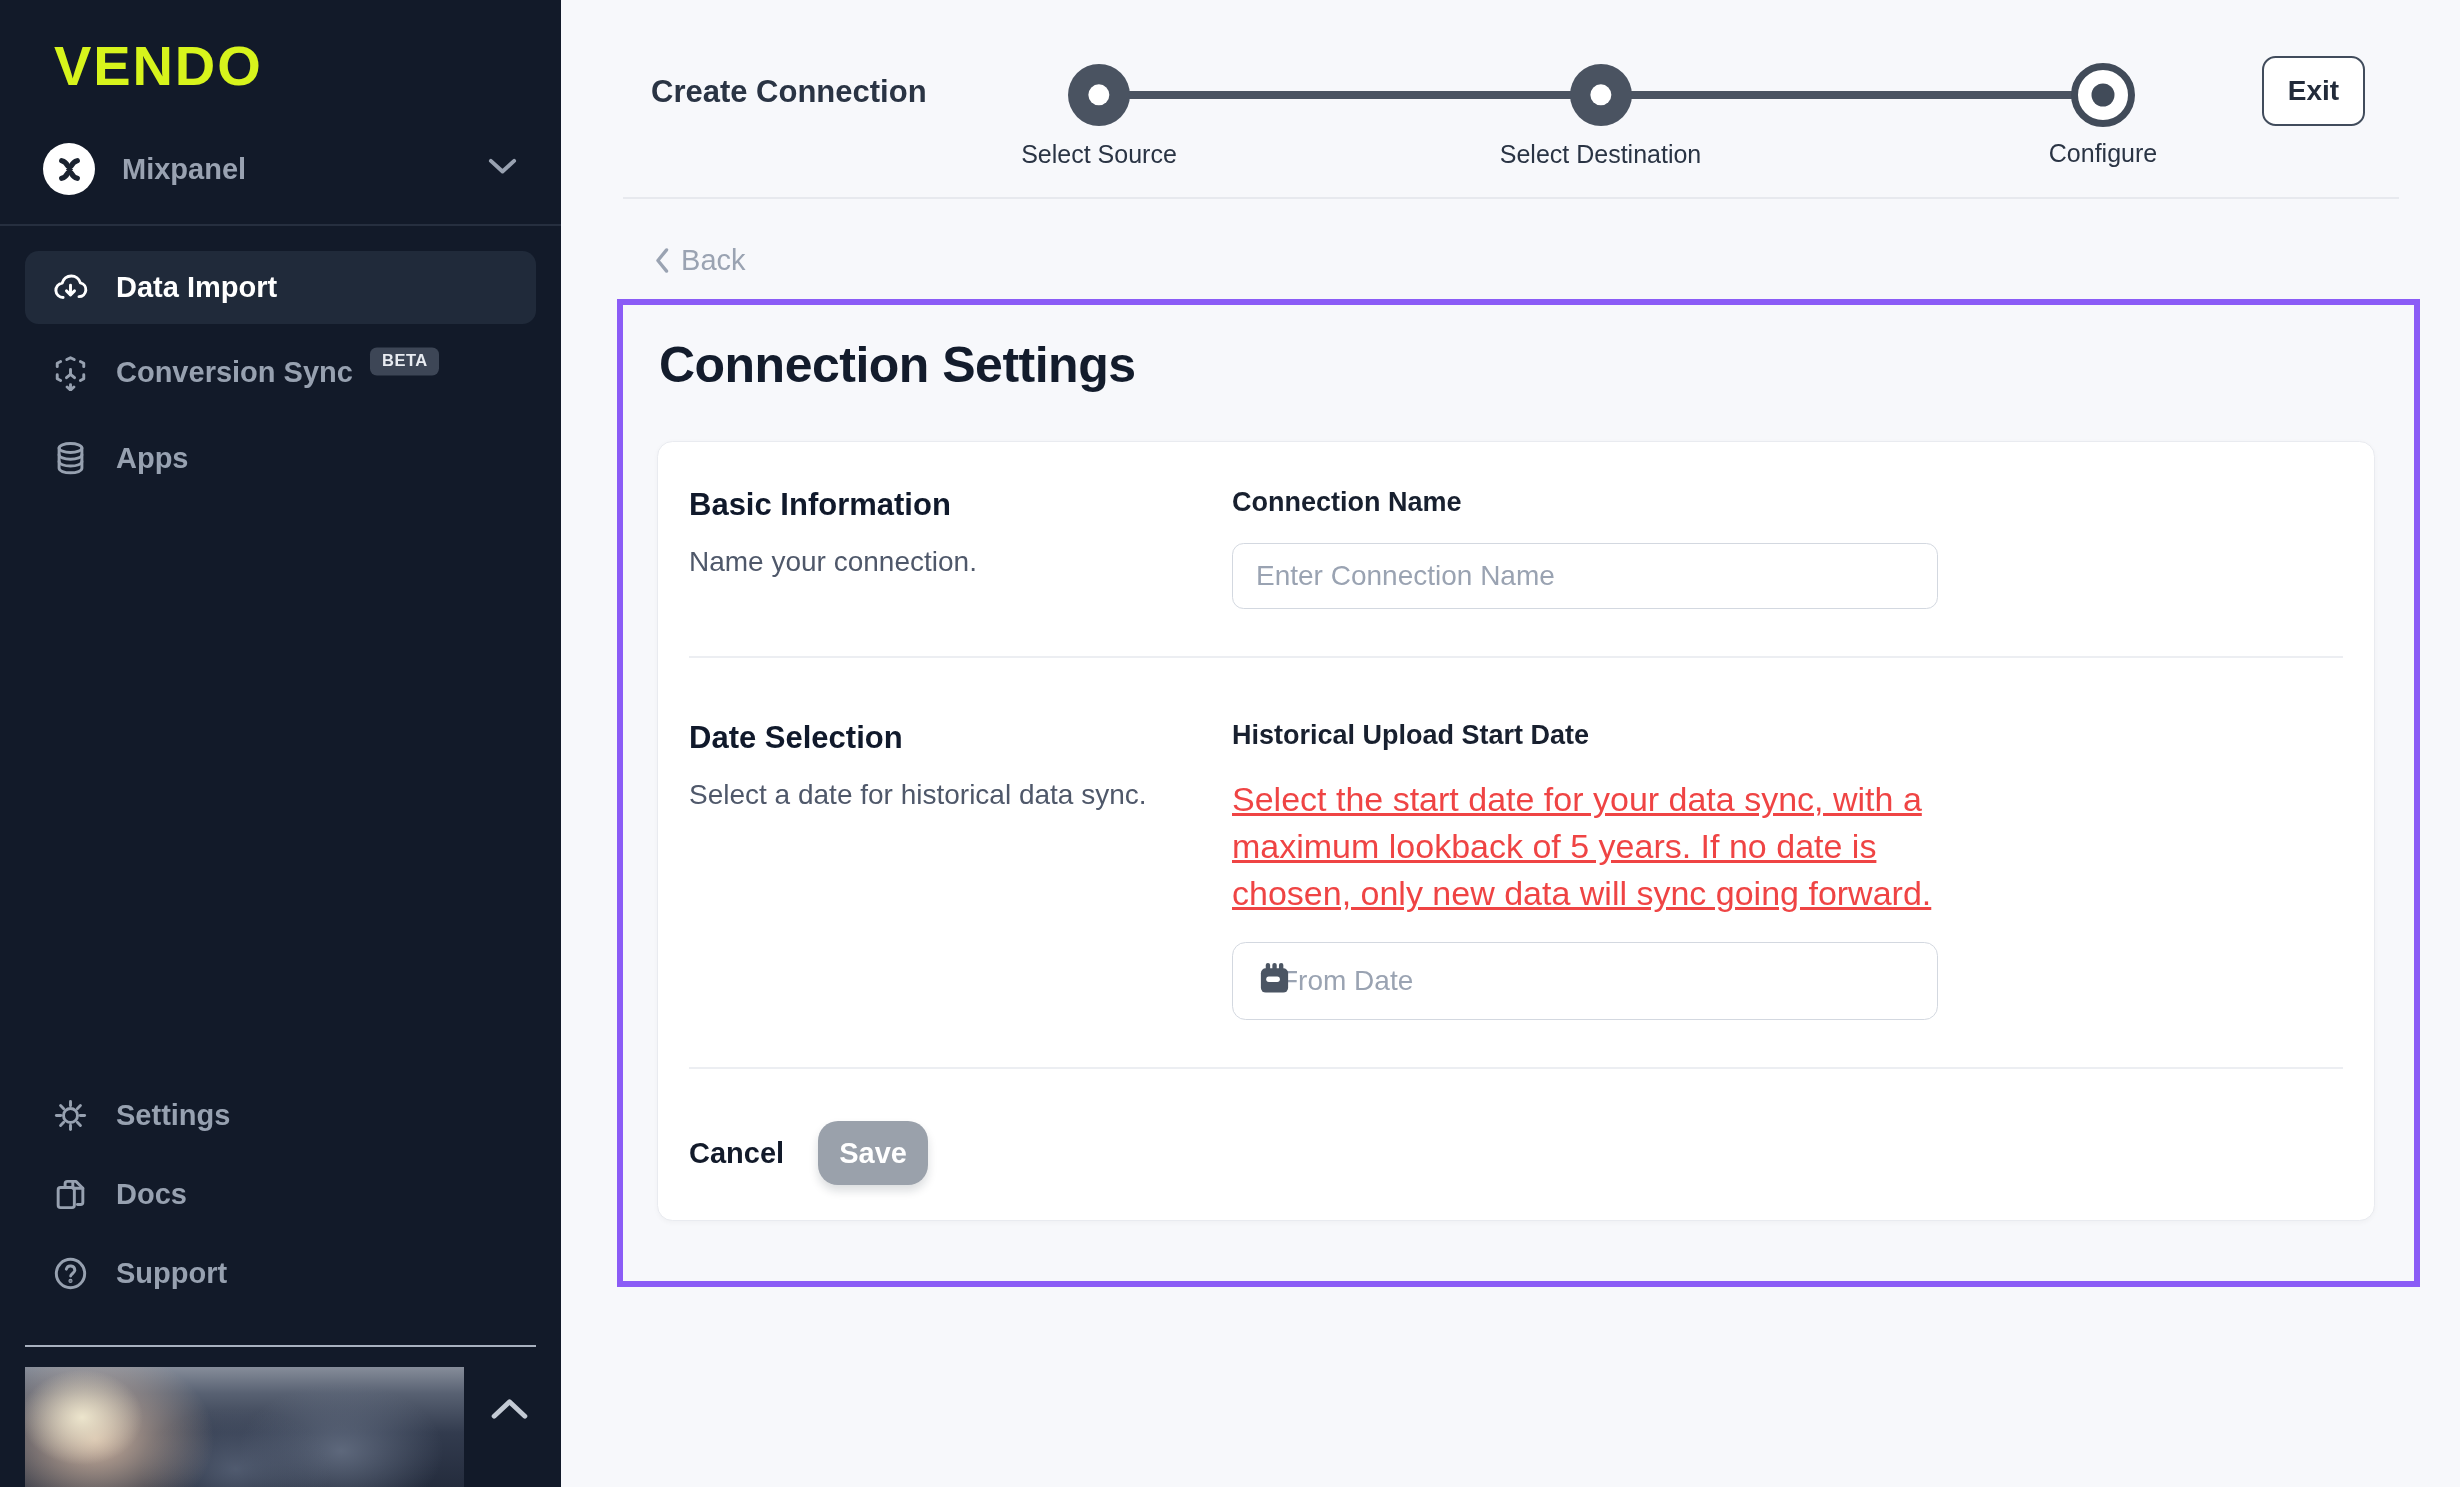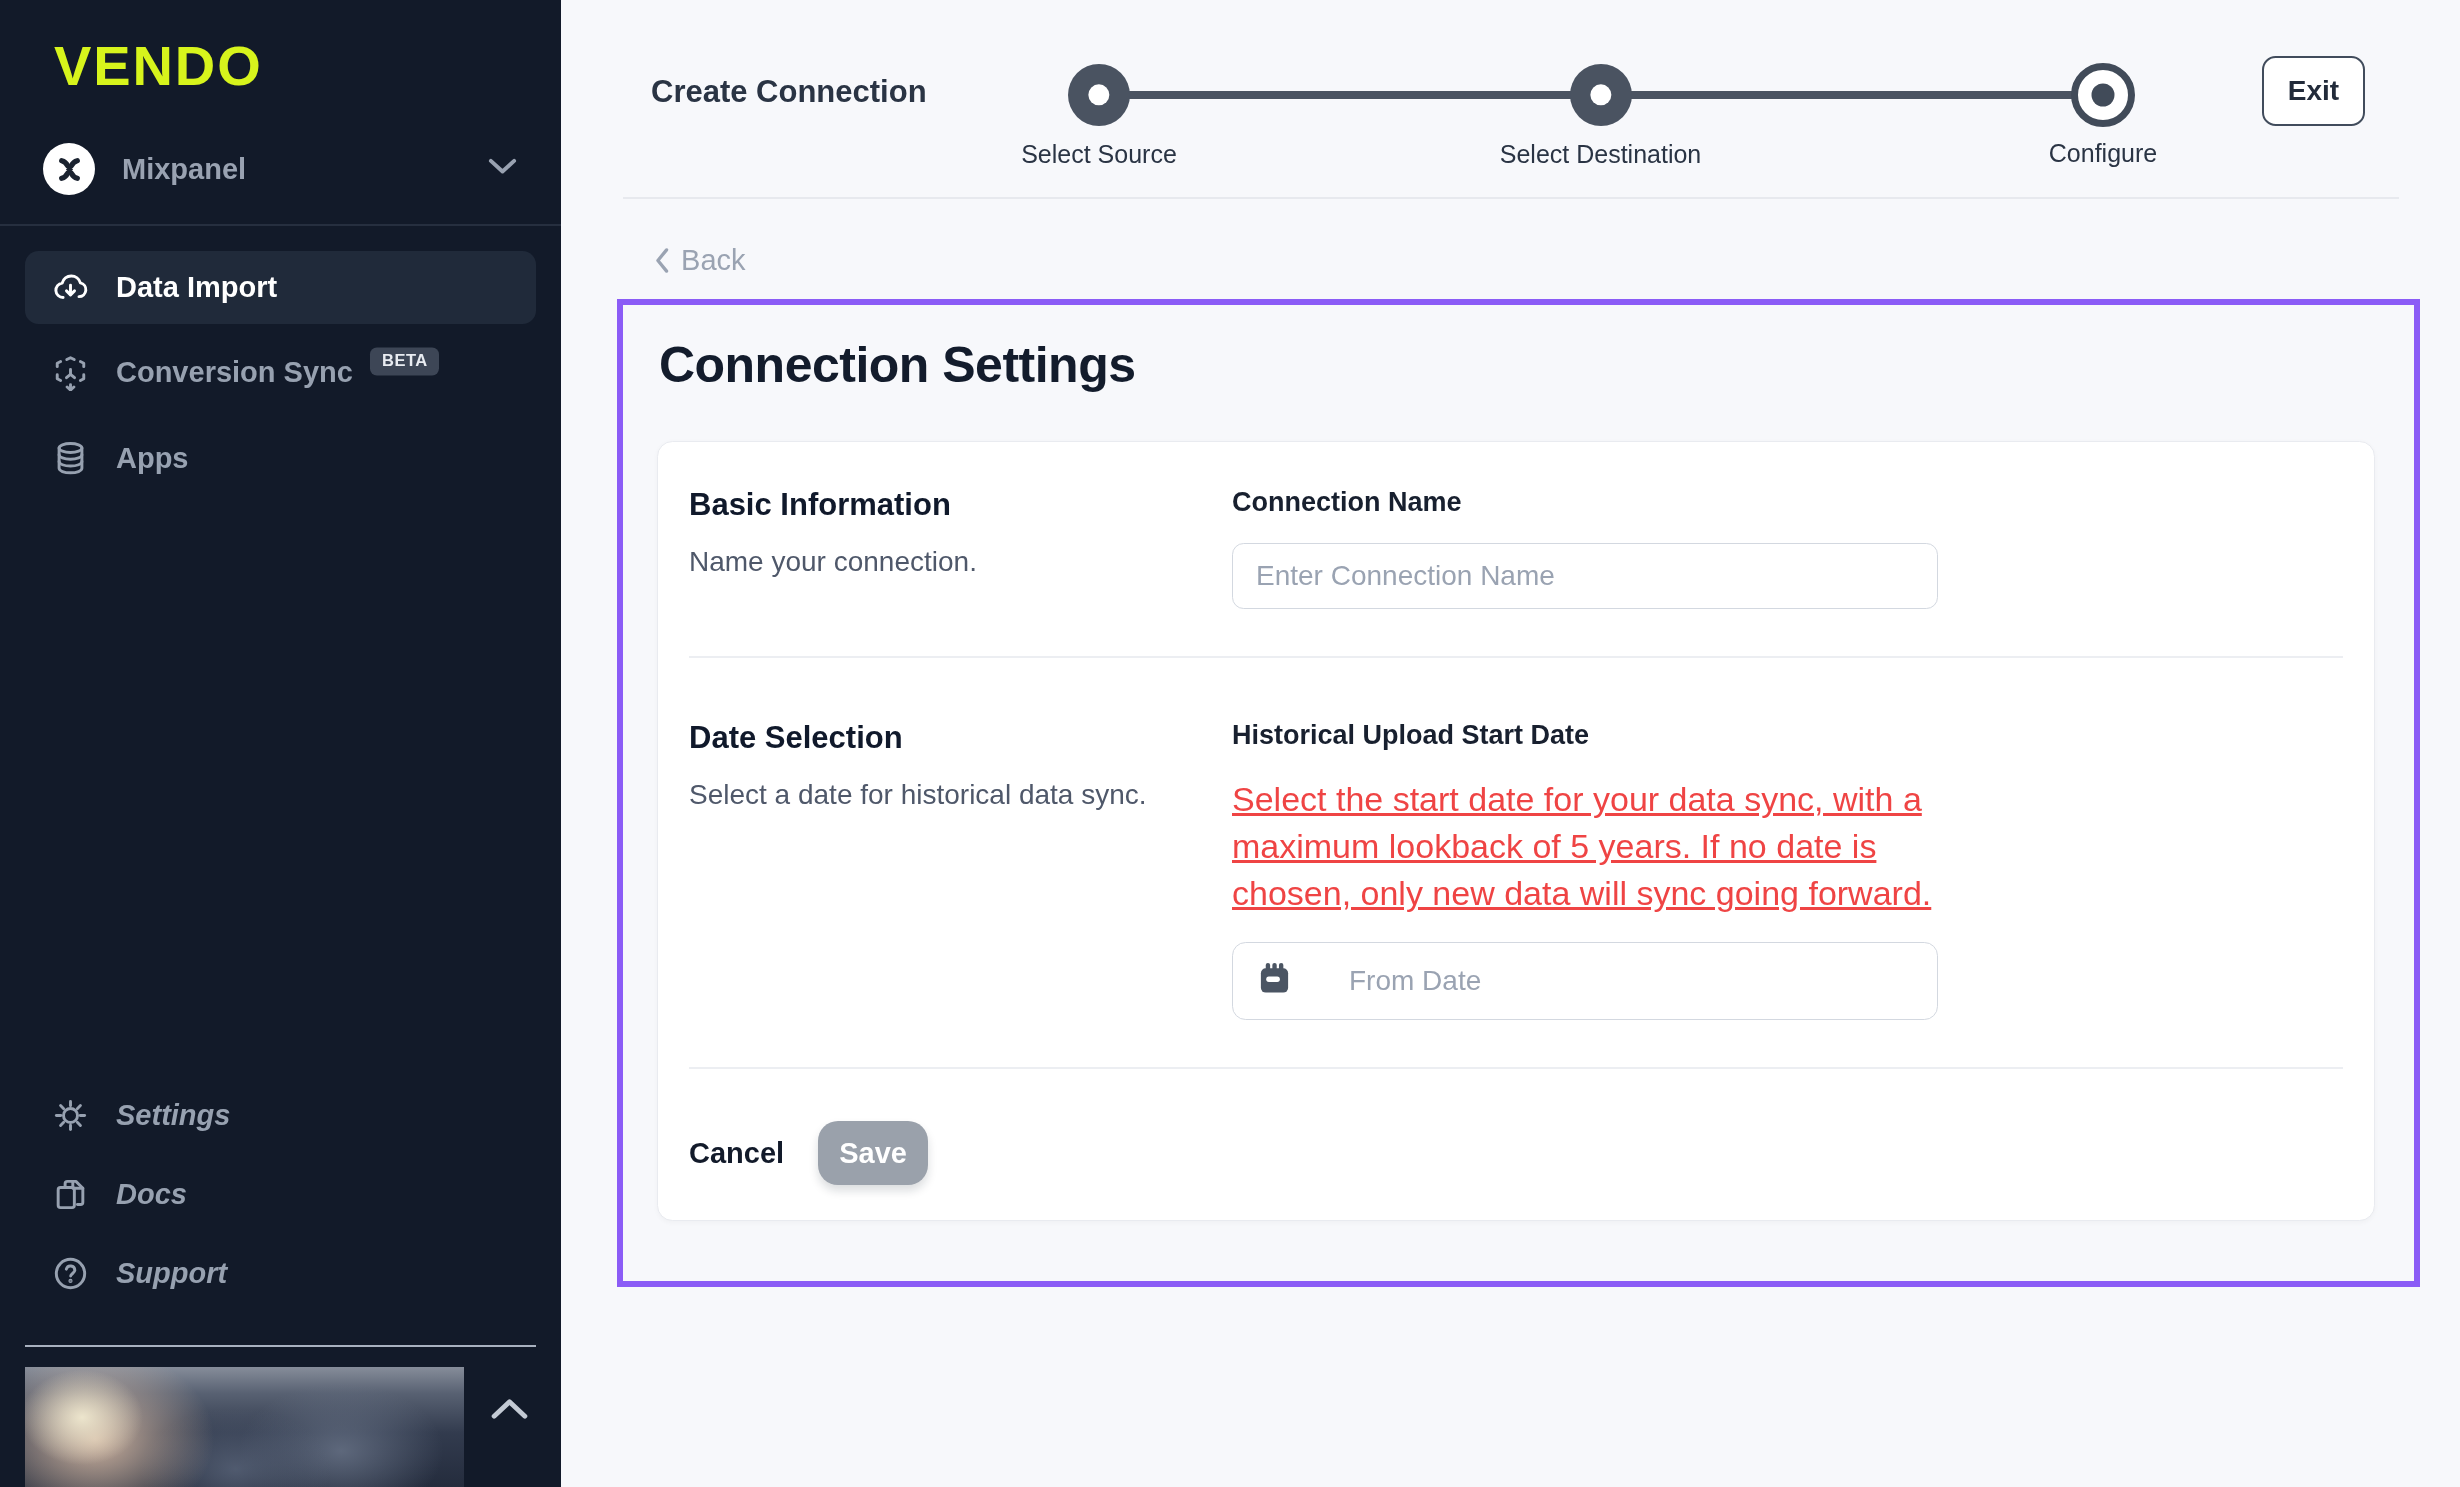--- a/index.html
+++ b/index.html
@@ -46,21 +46,21 @@
   }
   .nav-item.active { background: #202a3a; color: #ffffff; font-weight: 700; text-align: right; }
   .nav-icon { width: 37px; height: 37px; margin-right: 27px; flex: none; }
   .beta-badge {
     margin-left: 17.5px; transform: translateY(-11.6px);
     background: #3d4656; color: #e9ecf1;
     font-size: 16.5px; font-weight: 700; letter-spacing: 0.5px;
     padding: 4.9px 11.6px; border-radius: 6.8px;
   }
 
-  .sidebar-footer { position: absolute; left: 25px; right: 25px; top: 1079px; font-style: italic; }
+  .sidebar-footer { position: absolute; left: 25px; right: 25px; top: 1079px; }
   .sidebar-footer .nav-item { margin-bottom: 5.8px; }
   .sidebar-bottom-divider {
     position: absolute; top: 1345px; left: 25px; right: 25px;
     height: 1.9px; background: #a8b1bf;
   }
   .user-blur {
     position: absolute; left: 25px; top: 1367px;
     width: 439px; height: 120px;
     cursor: pointer;
     background:
@@ -161,21 +161,21 @@
   .text-input {
     width: 706px; height: 66px;
     border: 1.9px solid #d3d8e0; border-radius: 11.6px;
     padding: 0 23px;
     font-family: "Liberation Sans", sans-serif;
     font-size: 28px; color: #be185d; background: #ffffff;
     outline: none;
   }
   .text-input::placeholder { color: #9aa3b2; }
   .date-wrap { position: relative; width: 706px; }
-  .date-input { height: 78px; width: 706px; padding-left: 116px; border-radius: 13.6px; }
+  .date-input { height: 78px; width: 706px; padding-left: 48px; border-radius: 13.6px; }
   .date-icon { position: absolute; left: 25px; top: 50%; transform: translateY(-50%); }
   .divider { height: 1.9px; background: #eceef2; margin: 0 31px; }
   .card-footer {
     display: flex; align-items: center; gap: 34px;
     padding: 52px 31px 35px 31px;
   }
   .cancel-btn {
     background: none; border: none; cursor: pointer;
     font-family: "Liberation Sans", sans-serif;
     font-size: 29px; font-weight: 700; color: #121a2a;

